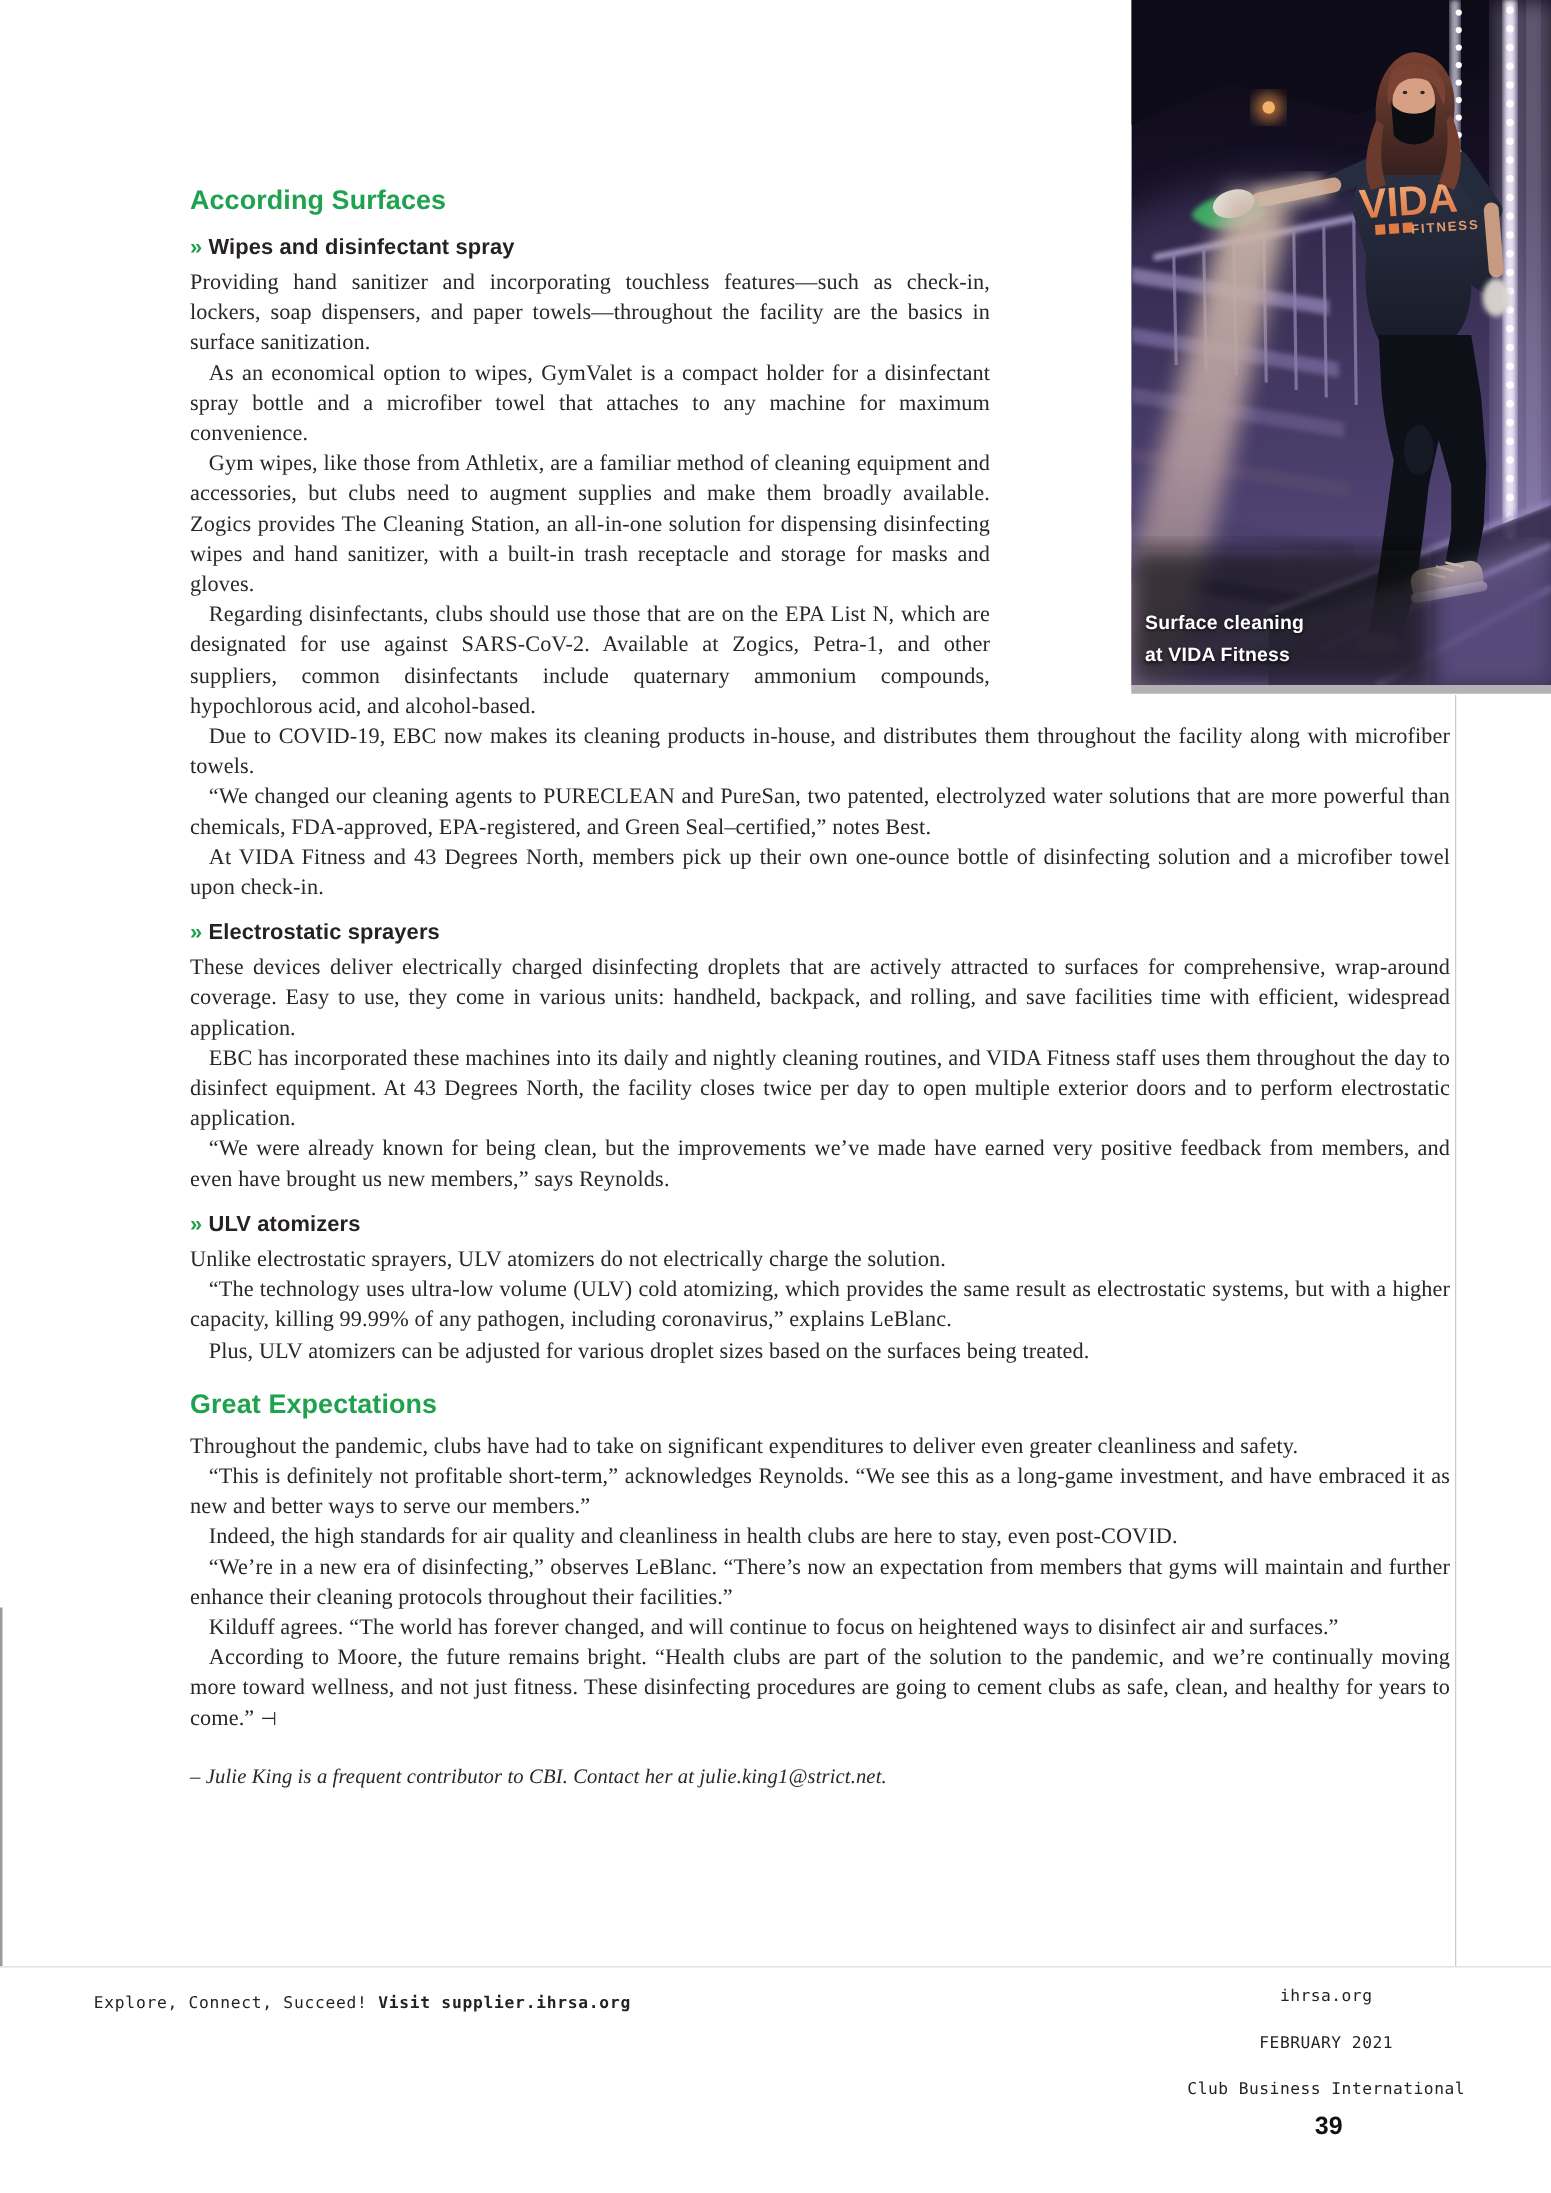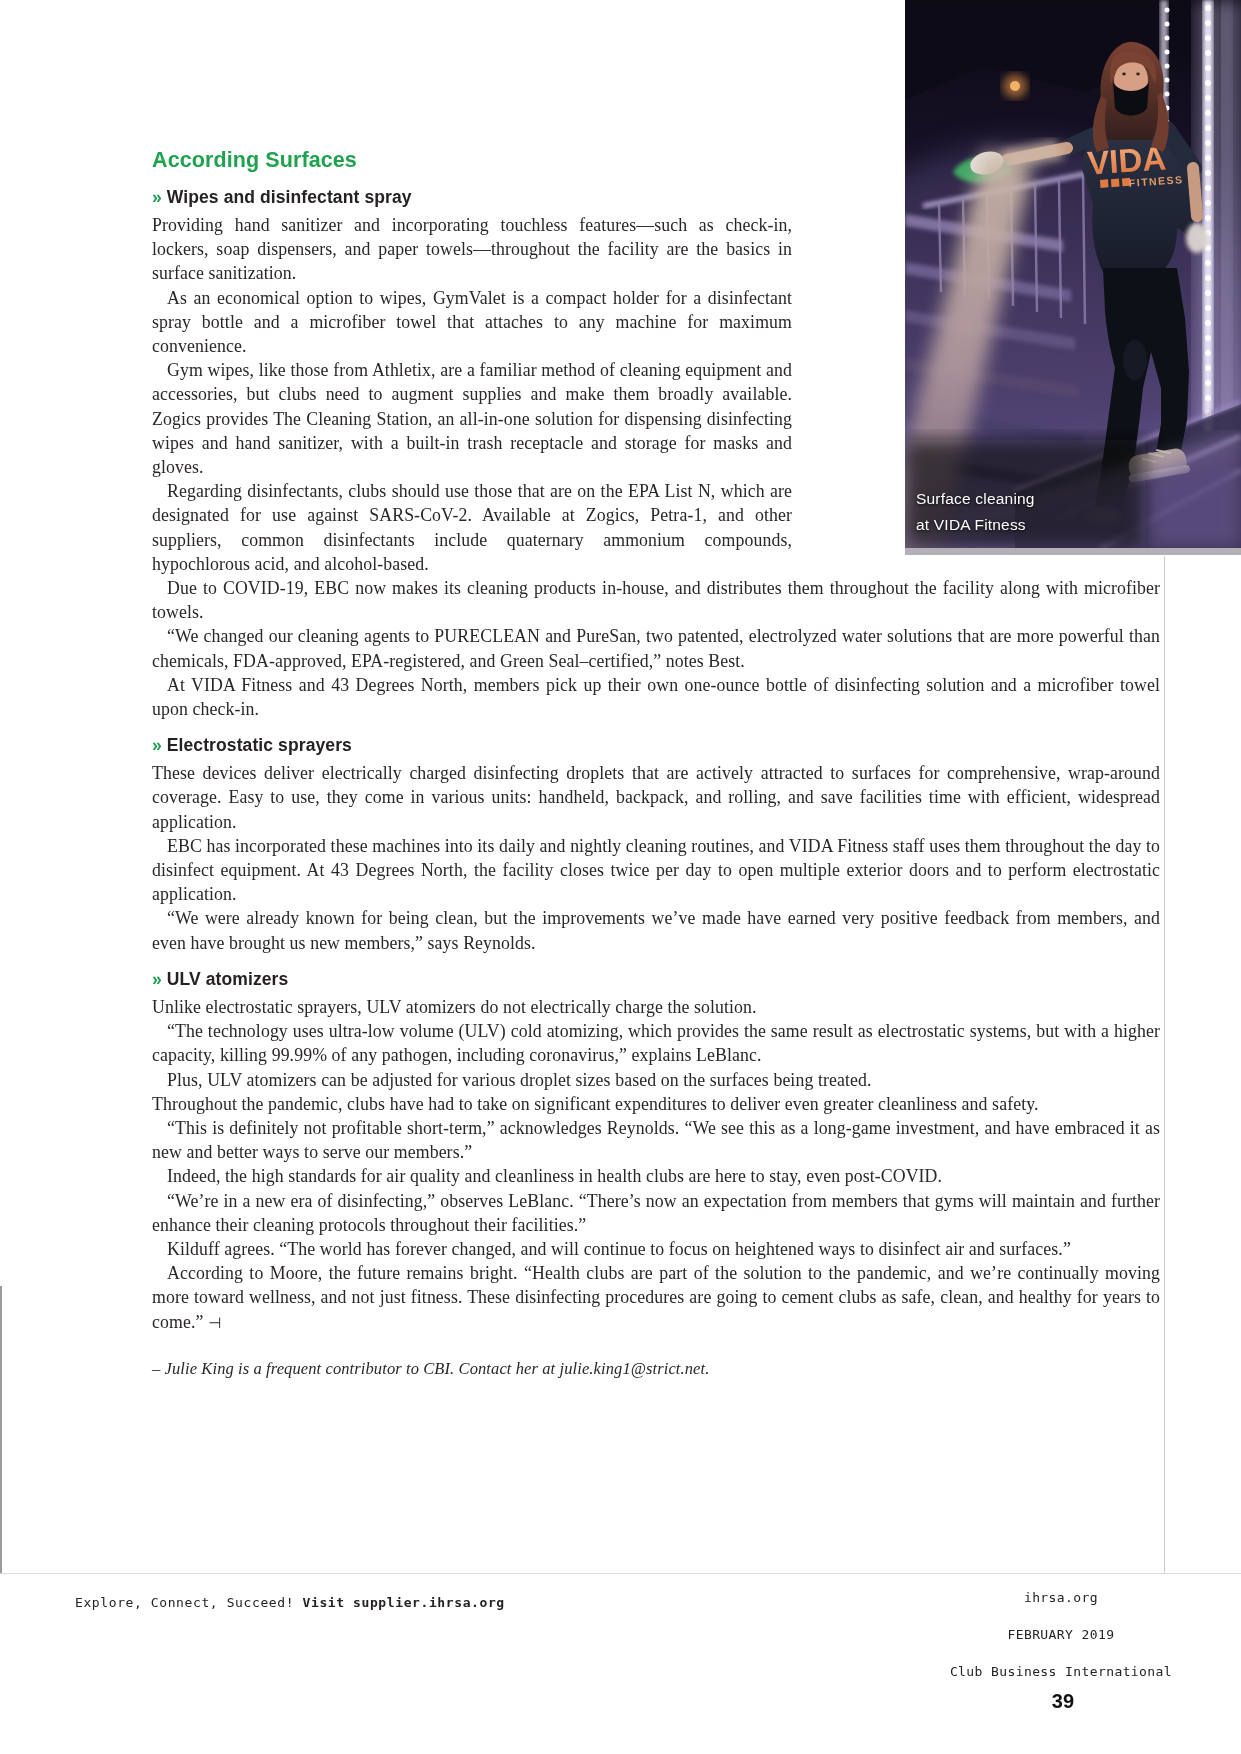--- a/index.html
+++ b/index.html
@@ -4,21 +4,21 @@
 <style>
   html,body { margin:0; padding:0; background:#ffffff; }
   .page { position:relative; width:1241px; height:1754px; background:#fff; overflow:hidden;
           font-family:"Liberation Serif", serif; }
 
   
   .photo { position:absolute; left:905px; top:0; width:336px; height:548px; overflow:hidden; }
   .photo svg { display:block; }
   .photo-strip { position:absolute; left:905px; top:548px; width:336px; height:7px; background:#b4b1b6; }
   .caption { position:absolute; left:11px; top:486px; color:#fff;
-             font-family:"Liberation Sans", sans-serif; font-weight:normal;
+             font-family:"Liberation Sans", sans-serif; font-weight:bold;
              font-size:15.5px; line-height:26px; letter-spacing:.2px;
              text-shadow:0 1px 3px rgba(0,0,0,.8); }
 
   
   .article { position:absolute; left:152px; top:147px; width:1008px; color:#2b2627;
              font-size:17.8px; line-height:24.2px; text-align:justify; letter-spacing:.1px; }
   .float-spacer { float:right; width:368px; height:408px; }
   .article h2 { font:bold 21.5px "Liberation Sans", sans-serif; color:#1fa24e;
                 margin:18px 0 8px 0; line-height:26px; text-align:left; }
   .article h2:first-of-type { margin-top:0; }
@@ -233,20 +233,21 @@
         <p class="ind">“We changed our cleaning agents to PURECLEAN and PureSan, two patented, electrolyzed water solutions that are more powerful than chemicals, FDA-approved, EPA-registered, and Green Seal–certified,” notes Best.</p>
         <p class="ind">At VIDA Fitness and 43 Degrees North, members pick up their own one-ounce bottle of disinfecting solution and a microfiber towel upon check-in.</p>
         <h3><span class="chev">» </span>Electrostatic sprayers</h3>
         <p>These devices deliver electrically charged disinfecting droplets that are actively attracted to surfaces for comprehensive, wrap-around coverage. Easy to use, they come in various units: handheld, backpack, and rolling, and save facilities time with efficient, widespread application.</p>
         <p class="ind">EBC has incorporated these machines into its daily and nightly cleaning routines, and VIDA Fitness staff uses them throughout the day to disinfect equipment. At 43 Degrees North, the facility closes twice per day to open multiple exterior doors and to perform electrostatic application.</p>
         <p class="ind">“We were already known for being clean, but the improvements we’ve made have earned very positive feedback from members, and even have brought us new members,” says Reynolds.</p>
         <h3><span class="chev">» </span>ULV atomizers</h3>
         <p>Unlike electrostatic sprayers, ULV atomizers do not electrically charge the solution.</p>
         <p class="ind">“The technology uses ultra-low volume (ULV) cold atomizing, which provides the same result as electrostatic systems, but with a higher capacity, killing 99.99% of any pathogen, including coronavirus,” explains LeBlanc.</p>
         <p class="ind">Plus, ULV atomizers can be adjusted for various droplet sizes based on the surfaces being treated.</p>
+        <h2>Great Expectations</h2>
         <p>Throughout the pandemic, clubs have had to take on significant expenditures to deliver even greater cleanliness and safety.</p>
         <p class="ind">“This is definitely not profitable short-term,” acknowledges Reynolds. “We see this as a long-game investment, and have embraced it as new and better ways to serve our members.”</p>
         <p class="ind">Indeed, the high standards for air quality and cleanliness in health clubs are here to stay, even post-COVID.</p>
         <p class="ind">“We’re in a new era of disinfecting,” observes LeBlanc. “There’s now an expectation from members that gyms will maintain and further enhance their cleaning protocols throughout their facilities.”</p>
         <p class="ind">Kilduff agrees. “The world has forever changed, and will continue to focus on heightened ways to disinfect air and surfaces.”</p>
         <p class="ind">According to Moore, the future remains bright. “Health clubs are part of the solution to the pandemic, and we’re continually moving more toward wellness, and not just fitness. These disinfecting procedures are going to cement clubs as safe, clean, and healthy for years to come.”<span class="endmark"> ⊣</span></p>
         <p class="byline">– Julie King is a frequent contributor to CBI. Contact her at julie.king1@strict.net.</p>
       </div>
   </div>
 
@@ -255,20 +256,20 @@
   <div class="footer-rule"></div>
 
   <div class="footer">
     <div class="f-left">
       <span>Explore, Connect, Succeed!</span>
       <b>Visit supplier.ihrsa.org</b>
     </div>
     <div class="f-right">
         <span>ihrsa.org</span>
         <span class="fsep"></span>
-        <span>FEBRUARY 2019</span>
+        <span>FEBRUARY 2021</span>
         <span class="fsep"></span>
         <span>Club Business International</span>
         <b class="pageno">39</b>
       </div>
   </div>
 
 </div>
 
 </body></html>

